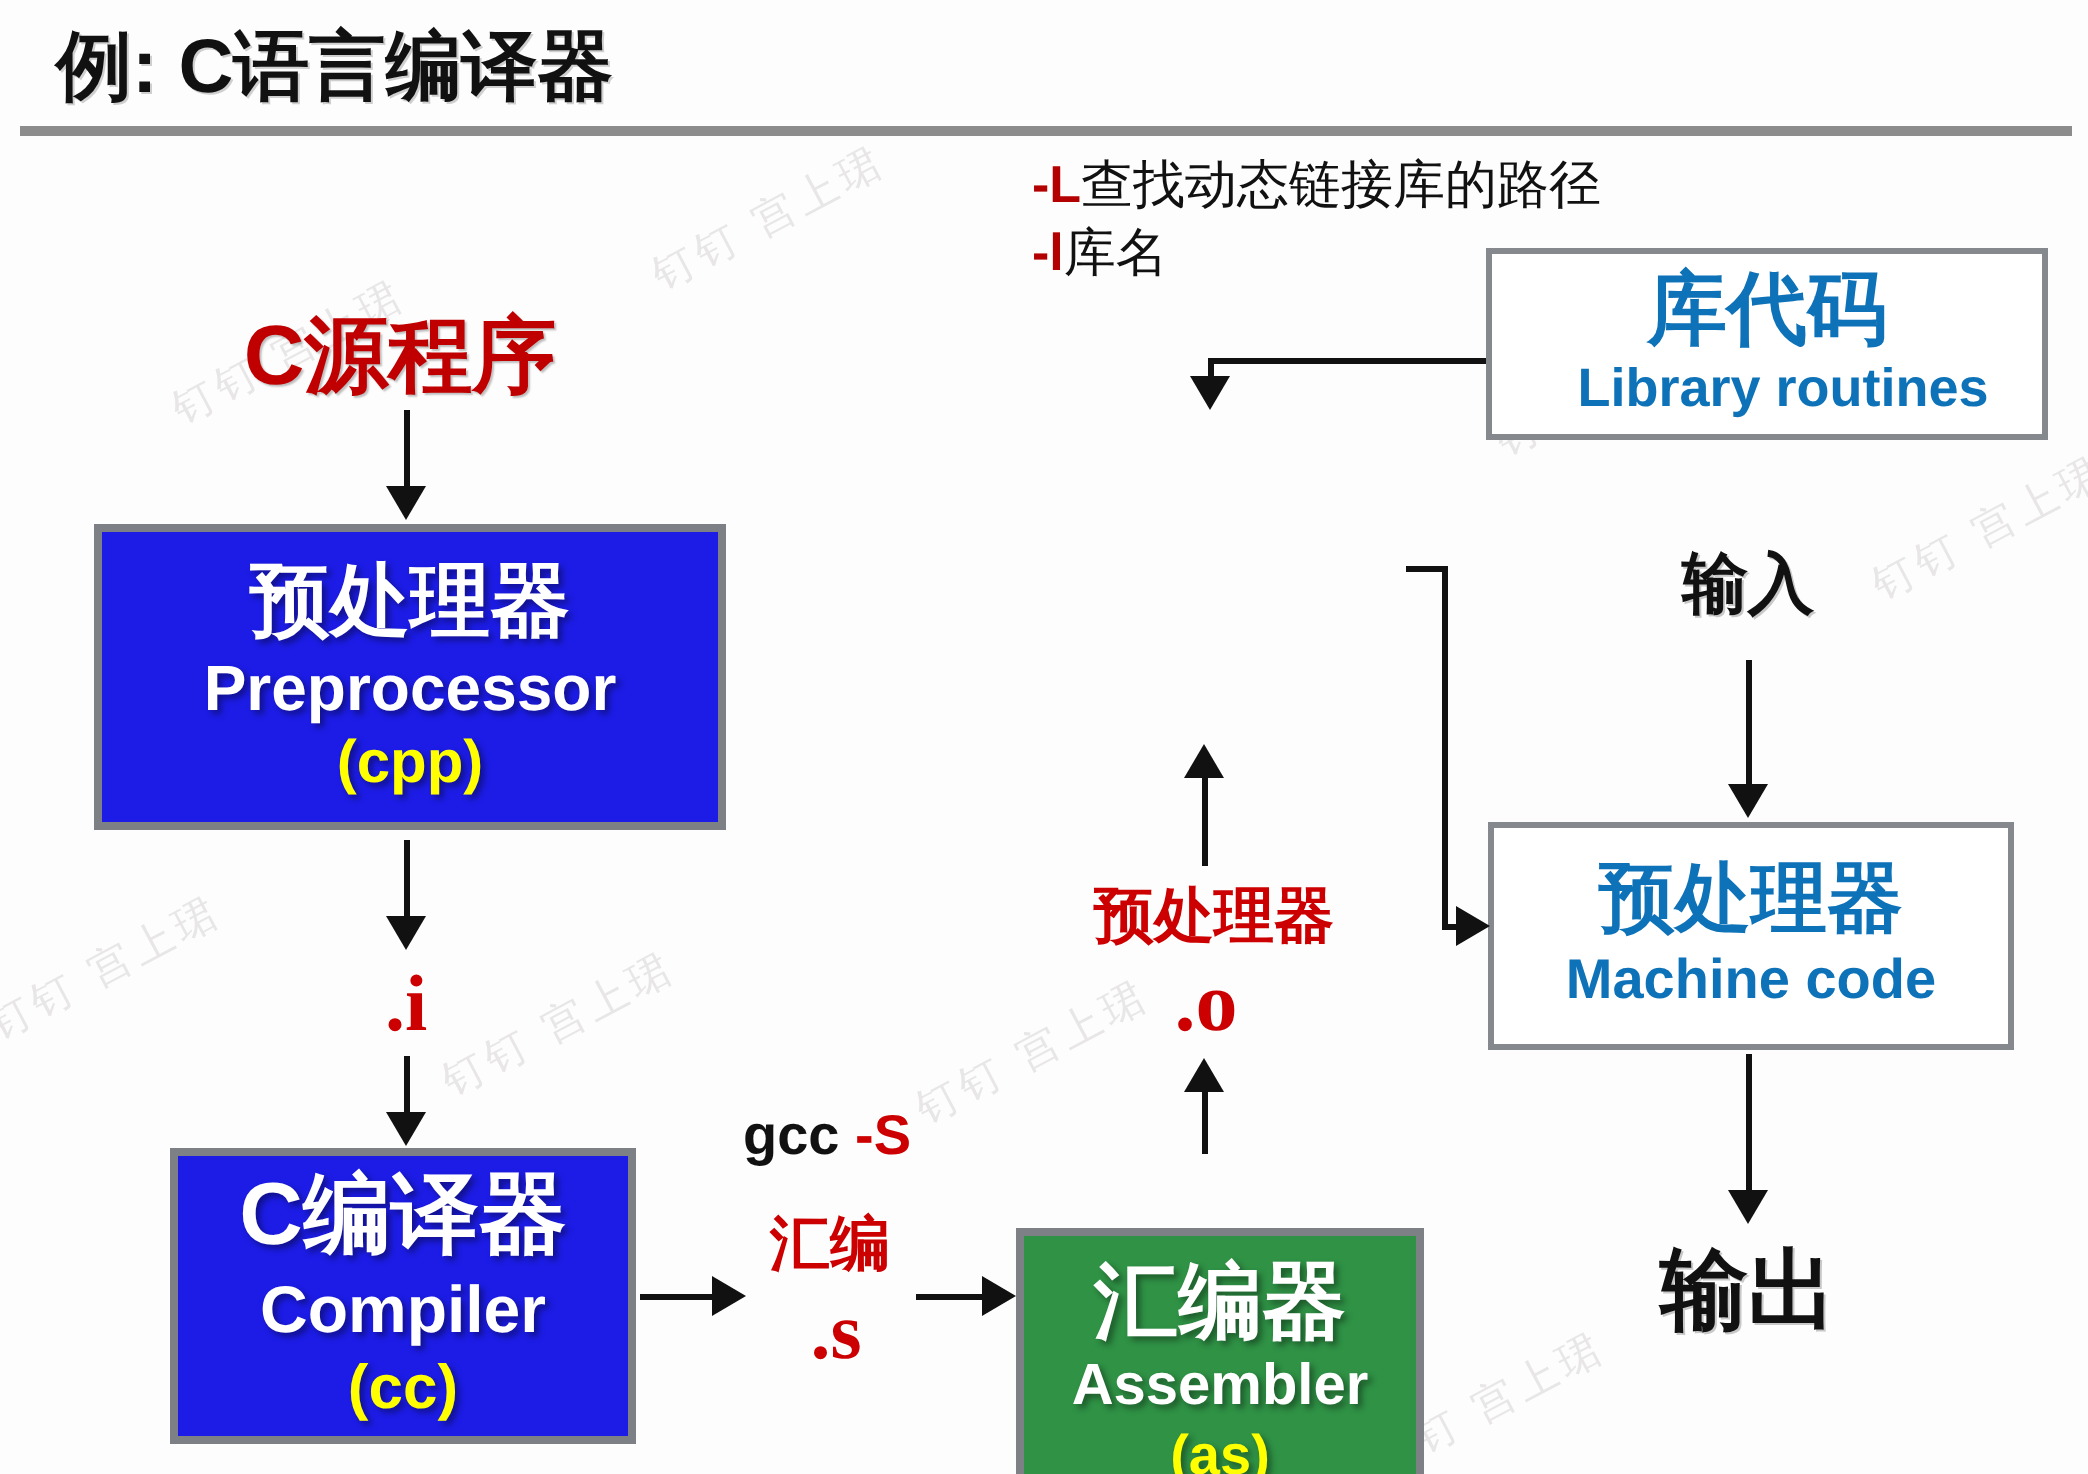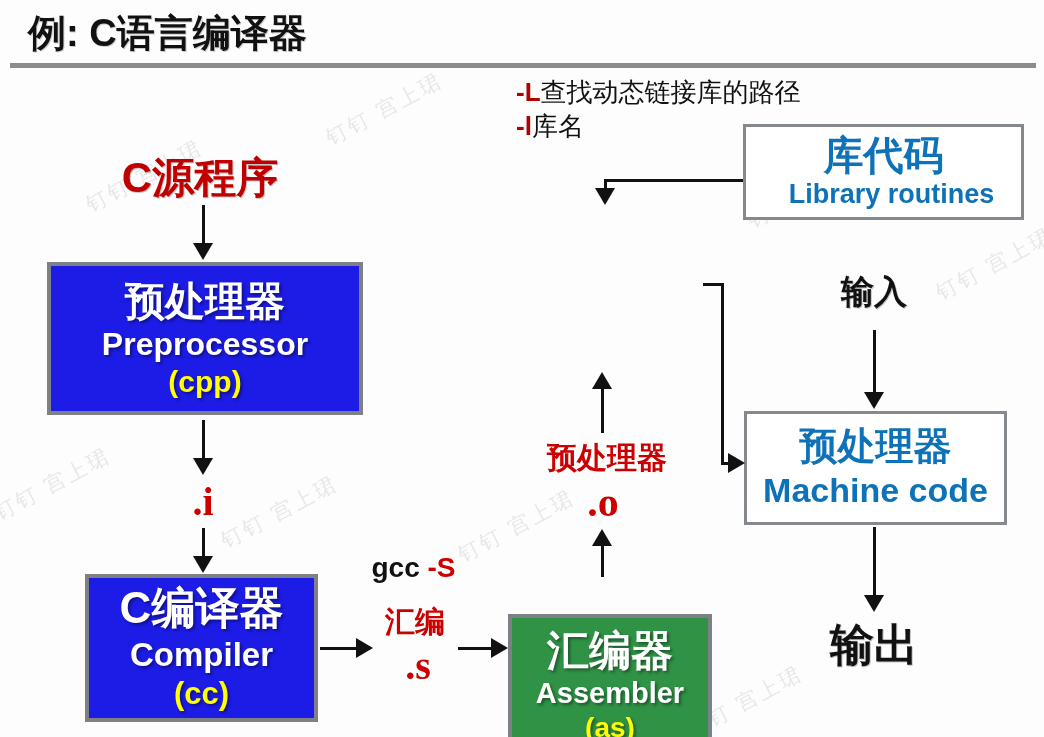--- a/index.html
+++ b/index.html
@@ -39,21 +39,21 @@
   #node-assembler{left:508px;top:578px;width:204px;height:144px;}
   #node-assembler .zh{font-size:42px;} #node-assembler .en{font-size:29px;} #node-assembler .cmd{font-size:28px;}
 
   #node-linker{left:507px;top:207px;width:196px;height:161px;}
   #node-linker .zh{font-size:44px;} #node-linker .en{font-size:36px;} #node-linker .cmd{font-size:33px;}
 
   #node-library{left:743px;top:124px;width:281px;height:96px;}
   #node-library .zh{font-size:40px;font-weight:900;} #node-library .en{font-size:27px;margin-left:16px;}
 
   #node-machine{left:744px;top:411px;width:263px;height:114px;}
-  #node-machine .zh{font-size:38px;font-weight:900;} #node-machine .en{font-size:34px;}
+  #node-machine .zh{font-size:38px;font-weight:900;} #node-machine .en{font-size:28px;}
 
   
   .lbl{position:absolute;text-align:center;white-space:nowrap;}
   .serif-red{font-family:"Liberation Serif","DejaVu Serif",serif;color:#cc0000;font-weight:bold;}
 
   #label-source{left:55px;top:150px;width:290px;font-size:42px;}
   #label-source span{color:#c00000;font-weight:900;text-shadow:1px 1px 1px rgba(0,0,0,.25);}
   #label-i{left:148px;top:478px;width:110px;font-size:40px;}
   #label-gcc{left:336px;top:552px;width:155px;font-size:28px;font-weight:800;}
   #label-gcc .cmd-black{color:#111;} #label-gcc .cmd-red{color:#cc0000;}

